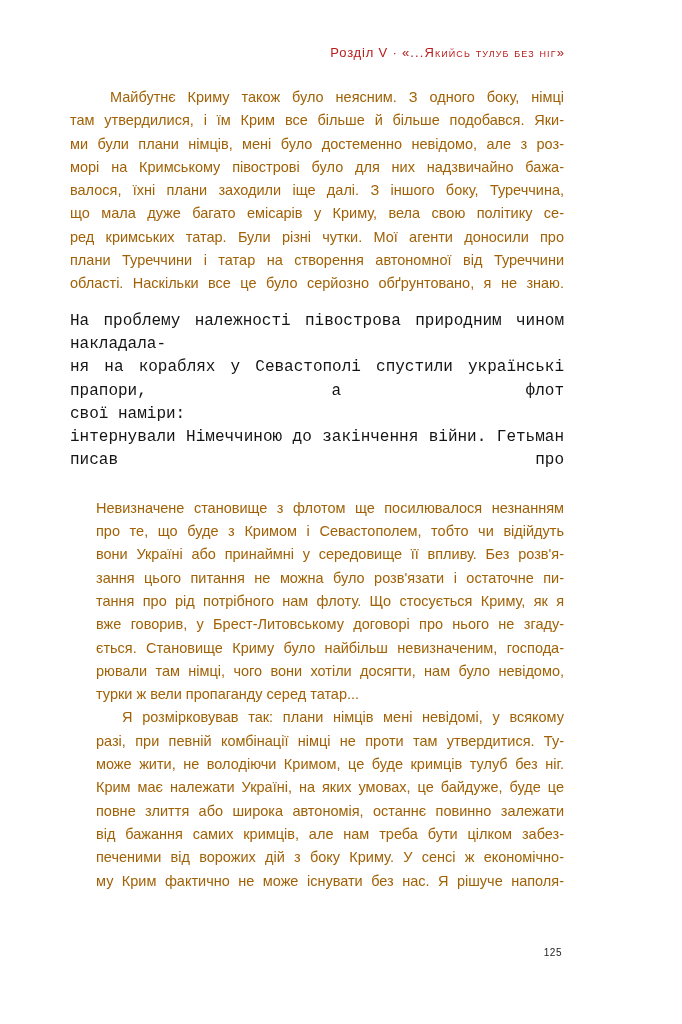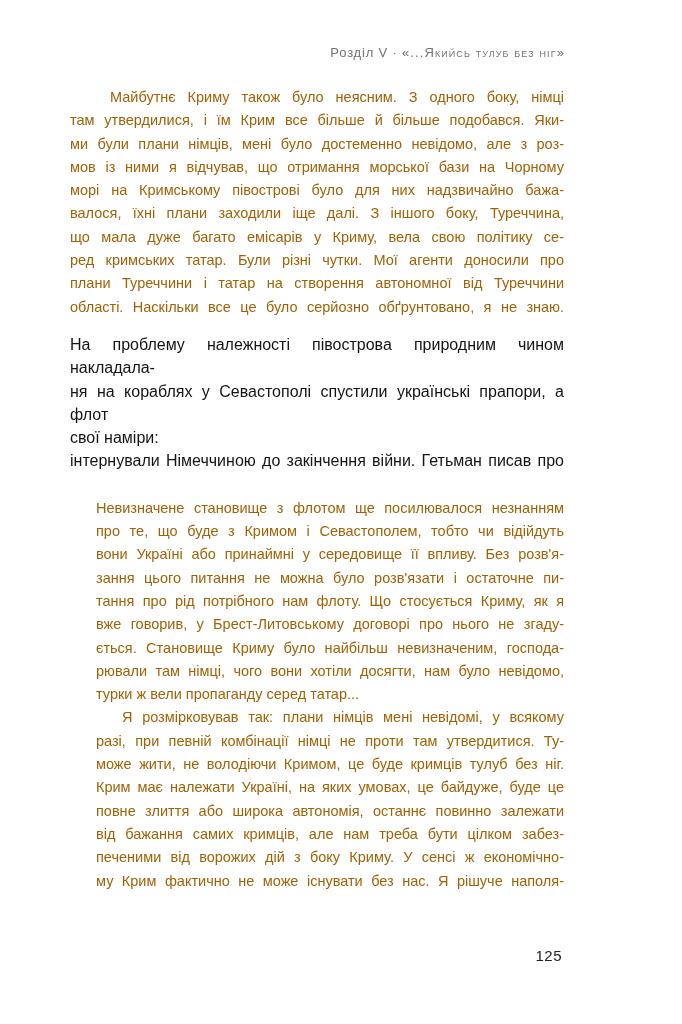--- a/index.html
+++ b/index.html
@@ -9,77 +9,76 @@
     background:#ffffff;
     margin:0 auto;
     overflow:hidden;
   }
   
   .running-head{
     position:absolute;
     top:45px;right:117px;
     font-family:"Liberation Sans","DejaVu Sans",sans-serif;
     font-size:13px;
-    color:#737373;
+    color:#b91c1c;
     letter-spacing:0.8px;
     white-space:nowrap;
   }
   .rh-title{font-variant:small-caps;letter-spacing:1.1px;}
   
   .column{
     position:absolute;
     left:70px;top:86px;
     width:494px;
   }
   .sans{
     font-family:"Liberation Sans","DejaVu Sans",sans-serif;
     font-size:14.5px;
     color:#a16207;
   }
   .serif{
-    font-family:Liberation Sans, sans-serif;
+    font-family:Liberation Mono, monospace;
     font-size:16px;
     color:#141414;
   }
   .line{
     line-height:23.3px;
     text-align:justify;
     hyphens:none;
   }
   .jl{text-align-last:justify;}
   .narration{margin-top:14px;}
   .block-quote{margin:24px 0 8px 0;padding:0 0 0 26px;}
   .qc .ind{text-indent:40px;}
   .block-quote .ind{text-indent:26px;}
   
   .folio{
     position:absolute;
     top:947px;right:120px;
     font-family:"Liberation Sans","DejaVu Sans",sans-serif;
-    font-size:15px;
+    font-size:10px;
     letter-spacing:0.5px;
     color:#222222;
   }
 </style>
 </head>
 <body>
 
 <div class="page">
 
   <div class="running-head">
     <span>Розділ V</span><span> · </span><span class="rh-title">«...Якийсь тулуб без ніг»</span>
   </div>
 
   <div class="column">
 
     <section class="sans qc">
         <div class="line jl ind">Майбутнє Криму також було неясним. З одного боку, німці</div>
         <div class="line jl">там утвердилися, і їм Крим все більше й більше подобався. Яки-</div>
         <div class="line jl">ми були плани німців, мені було достеменно невідомо, але з роз-</div>
-        <div class="line jl">мов із ними я відчував, що отримання морської бази на Чорному</div>
         <div class="line jl">морі на Кримському півострові було для них надзвичайно бажа-</div>
         <div class="line jl">валося, їхні плани заходили іще далі. З іншого боку, Туреччина,</div>
         <div class="line jl">що мала дуже багато емісарів у Криму, вела свою політику се-</div>
         <div class="line jl">ред кримських татар. Були різні чутки. Мої агенти доносили про</div>
         <div class="line jl">плани Туреччини і татар на створення автономної від Туреччини</div>
         <div class="line jl">області. Наскільки все це було серйозно обґрунтовано, я не знаю.</div>
       </section>
 
     <section class="serif narration">
         <div class="line jl">На проблему належності півострова природним чином накладала-</div>

